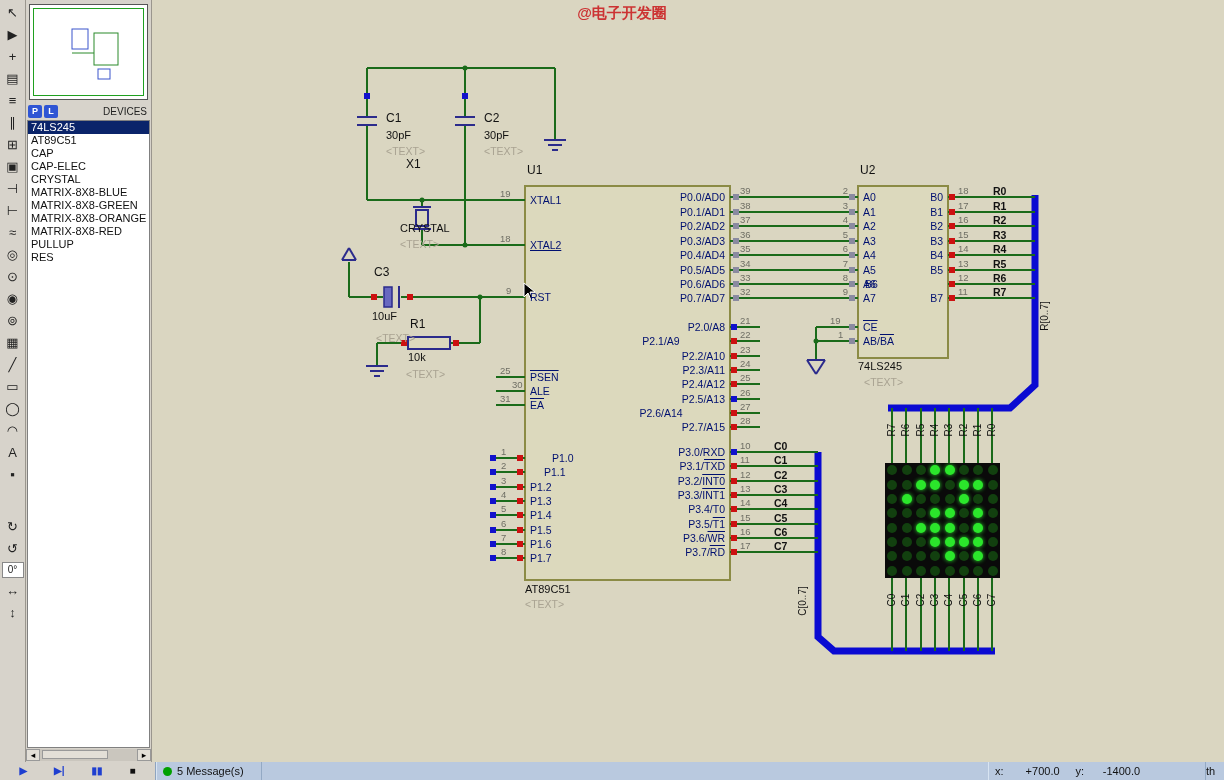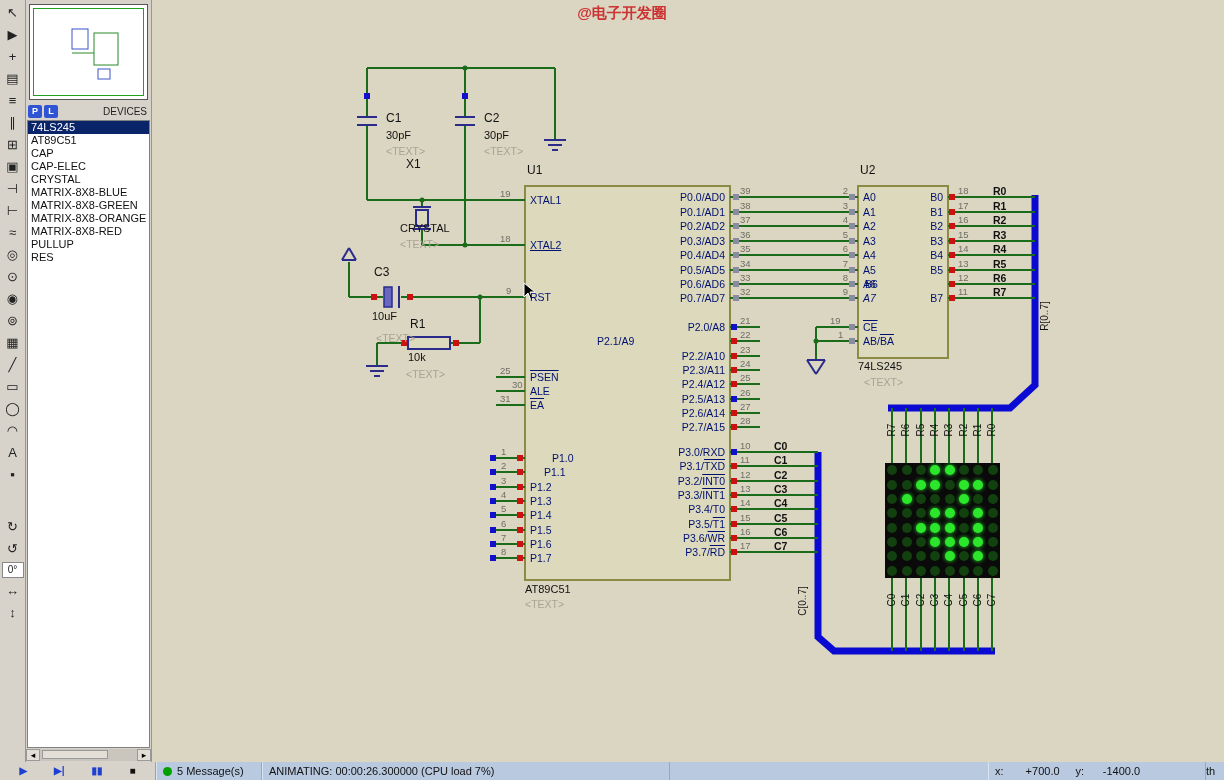--- a/index.html
+++ b/index.html
@@ -403,35 +403,35 @@
         <div class="sch-lbl pin-num" style="left: 676px; top: 258px; width: 20px; text-align: right;">7</div>
         <div class="sch-lbl pin-name" style="left: 445px; top: 264px; width: 128px; text-align: right;"><span>P0.5/AD5</span></div>
         <div class="sch-lbl pin-name" style="left: 711px; top: 264px;"><span>A5</span></div>
         <div class="sch-lbl pin-num" style="left: 588px; top: 272px;">33</div>
         <div class="sch-lbl pin-num" style="left: 676px; top: 272px; width: 20px; text-align: right;">8</div>
         <div class="sch-lbl pin-name" style="left: 445px; top: 278px; width: 128px; text-align: right;"><span>P0.6/AD6</span></div>
         <div class="sch-lbl pin-name" style="left: 711px; top: 278px;"><span>A6</span></div>
         <div class="sch-lbl pin-num" style="left: 588px; top: 286px;">32</div>
         <div class="sch-lbl pin-num" style="left: 676px; top: 286px; width: 20px; text-align: right;">9</div>
         <div class="sch-lbl pin-name" style="left: 445px; top: 292px; width: 128px; text-align: right;"><span>P0.7/AD7</span></div>
-        <div class="sch-lbl pin-name" style="left: 711px; top: 292px; font-style: italic;"><span>A7</span></div>
+        <div class="sch-lbl pin-name" style="left: 711px; top: 292px;"><span>A7</span></div>
         <div class="sch-lbl pin-num" style="left: 588px; top: 315px;">21</div>
         <div class="sch-lbl pin-name" style="left: 445px; top: 321px; width: 128px; text-align: right;"><span>P2.0/A8</span></div>
         <div class="sch-lbl pin-num" style="left: 588px; top: 329px;">22</div>
-        <div class="sch-lbl pin-name" style="left: 445px; top: 335px; width: 128px; text-align: left;"><span>P2.1/A9</span></div>
+        <div class="sch-lbl pin-name" style="left: 445px; top: 335px; width: 128px; text-align: center;"><span>P2.1/A9</span></div>
         <div class="sch-lbl pin-num" style="left: 588px; top: 344px;">23</div>
         <div class="sch-lbl pin-name" style="left: 445px; top: 350px; width: 128px; text-align: right;"><span>P2.2/A10</span></div>
         <div class="sch-lbl pin-num" style="left: 588px; top: 358px;">24</div>
         <div class="sch-lbl pin-name" style="left: 445px; top: 364px; width: 128px; text-align: right;"><span>P2.3/A11</span></div>
         <div class="sch-lbl pin-num" style="left: 588px; top: 372px;">25</div>
         <div class="sch-lbl pin-name" style="left: 445px; top: 378px; width: 128px; text-align: right;"><span>P2.4/A12</span></div>
         <div class="sch-lbl pin-num" style="left: 588px; top: 387px;">26</div>
         <div class="sch-lbl pin-name" style="left: 445px; top: 393px; width: 128px; text-align: right;"><span>P2.5/A13</span></div>
         <div class="sch-lbl pin-num" style="left: 588px; top: 401px;">27</div>
-        <div class="sch-lbl pin-name" style="left: 445px; top: 407px; width: 128px; text-align: right;"><span>P2.6/A14</span></div>
+        <div class="sch-lbl pin-name" style="left: 445px; top: 407px; width: 128px; text-align: center;"><span>P2.6/A14</span></div>
         <div class="sch-lbl pin-num" style="left: 588px; top: 415px;">28</div>
         <div class="sch-lbl pin-name" style="left: 445px; top: 421px; width: 128px; text-align: right;"><span>P2.7/A15</span></div>
         <div class="sch-lbl pin-num" style="left: 588px; top: 440px;">10</div>
         <div class="sch-lbl net-lbl" style="left: 622px; top: 440px;">C0</div>
         <div class="sch-lbl pin-name" style="left: 445px; top: 446px; width: 128px; text-align: right;"><span>P3.0/RXD</span></div>
         <div class="sch-lbl pin-num" style="left: 588px; top: 454px;">11</div>
         <div class="sch-lbl net-lbl" style="left: 622px; top: 454px;">C1</div>
         <div class="sch-lbl pin-name" style="left: 445px; top: 460px; width: 128px; text-align: right;"><span>P3.1/</span><span class="ov">TXD</span></div>
         <div class="sch-lbl pin-num" style="left: 588px; top: 469px;">12</div>
         <div class="sch-lbl net-lbl" style="left: 622px; top: 469px;">C2</div>
@@ -554,21 +554,20 @@
     <div class="sim-controls" id="sim-controls">
         <div class="sim-btn">▶</div>
         <div class="sim-btn">▶|</div>
         <div class="sim-btn">▮▮</div>
         <div class="sim-btn stop">■</div>
       </div>
     <div class="status-section sect-msg">
       <span class="msg-dot"></span>
       <span>5 Message(s)</span>
     </div>
-    <div class="status-section sect-anim">ANIMATING: 00:00:26.300000 (CPU load 7%)</div>
     <div class="status-section sect-coords">
       <span class="clab">x:</span>
       <span class="cv">+700.0</span>
       <span class="clab">y:</span>
       <span class="cv">-1400.0</span>
     </div>
     <div class="status-frag">th</div>
   </div>
 </div>
 

